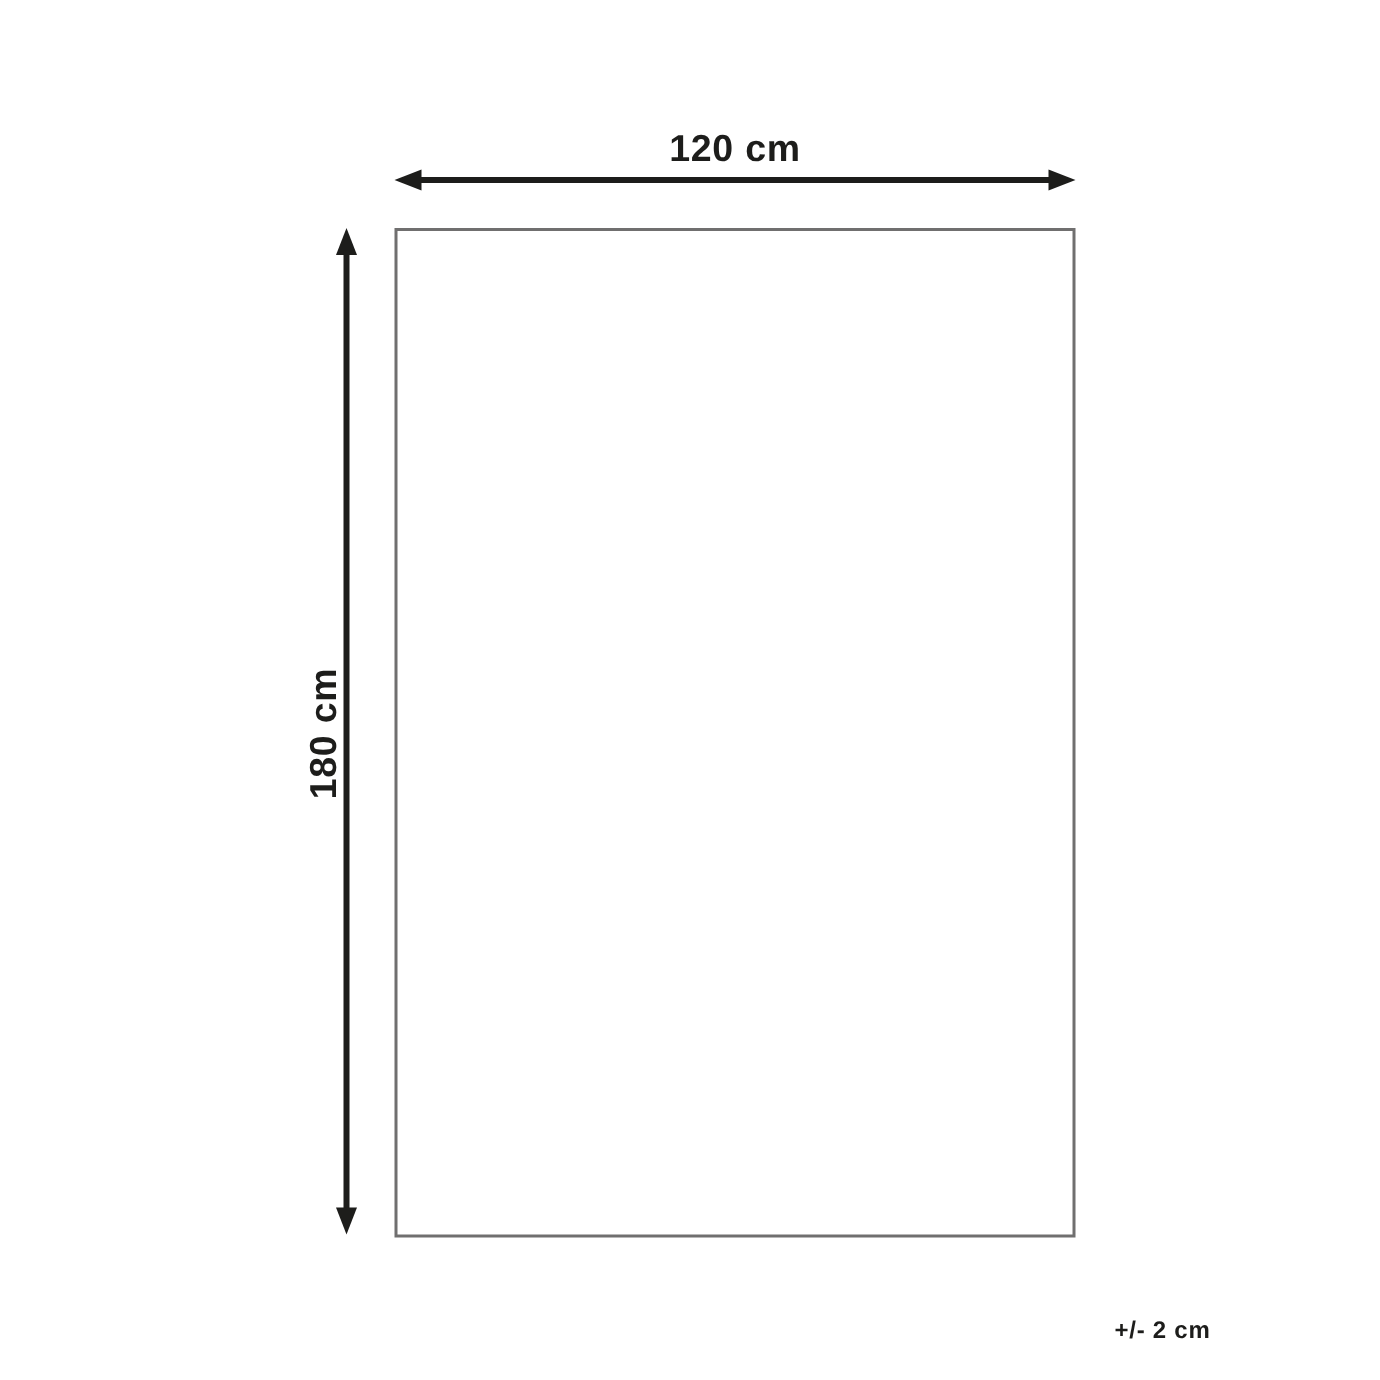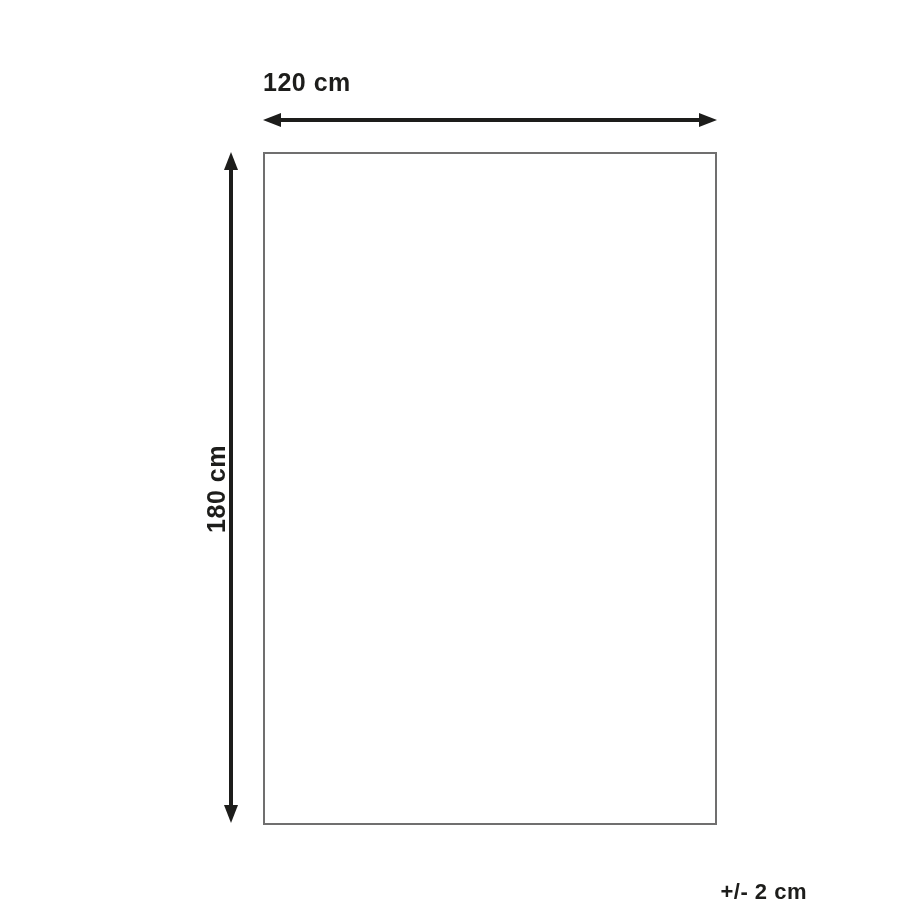--- a/index.html
+++ b/index.html
@@ -101,22 +101,23 @@
     height: 0;
     border-left: 7px solid transparent;
     border-right: 7px solid transparent;
     border-top: 18px solid #1d1d1b;
   }
 
   
   .width-label {
     position: absolute;
     left: 263px;
-    top: 68px;
+    top: 85px;
     width: 454px;
+    text-align: center;
     font-size: 25px;
     font-weight: bold;
     color: #1d1d1b;
     letter-spacing: 0.5px;
   }
   .height-label {
     position: absolute;
     left: 156px;
     top: 474px;
     width: 120px;
@@ -126,21 +127,21 @@
     font-size: 25px;
     font-weight: bold;
     color: #1d1d1b;
     letter-spacing: 0.5px;
     transform: rotate(-90deg);
   }
   .tolerance-label {
     position: absolute;
     right: 113px;
     top: 879px;
-    font-size: 22px;
+    font-size: 16px;
     font-weight: bold;
     color: #1d1d1b;
     letter-spacing: 0.5px;
   }
 </style>
 </head>
 <body>
 
 <div class="stage">
 

